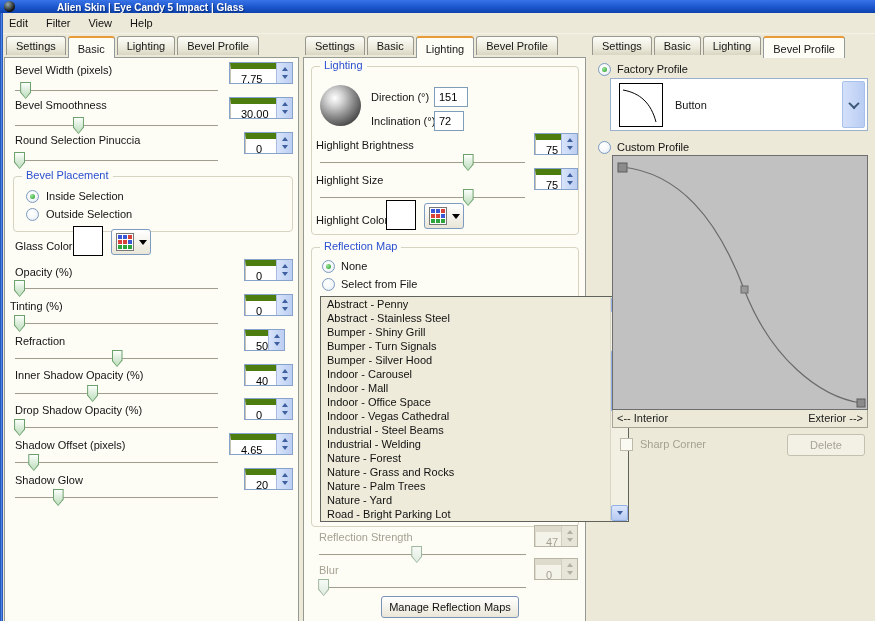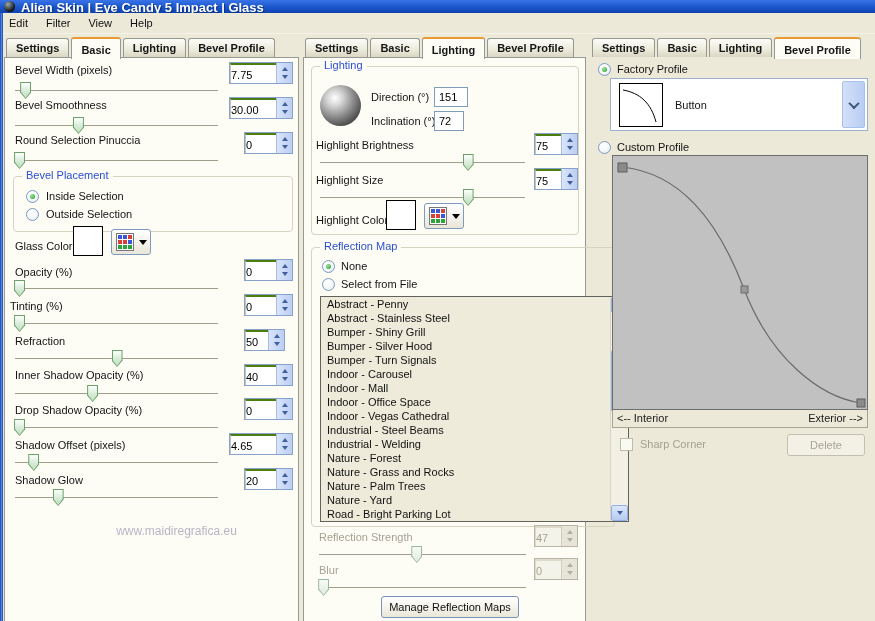--- a/index.html
+++ b/index.html
@@ -1,35 +1,35 @@
 <!DOCTYPE html>
 <html><head>
 <meta charset="utf-8">
 <style>
   html,body{margin:0;padding:0;}
   body{font-family:"Liberation Sans",sans-serif;}
   .screen{position:relative;width:875px;height:621px;background:#ece9d8;overflow:hidden;font-size:11px;color:#161616;}
   
   .titlebar{position:absolute;left:0;top:0;width:875px;height:13px;background:linear-gradient(180deg,#3873e8,#1c56cc 55%,#0d43ae);display:flex;align-items:center;overflow:hidden;}
   .app-icon{width:11px;height:11px;border-radius:50%;background:radial-gradient(circle at 35% 30%,#9aa,#111 70%);margin:0 6px 0 4px;flex:0 0 auto;}
-  .title-text{color:#fff;font-weight:bold;font-size:13px;white-space:nowrap;transform:translateY(1px);text-shadow:1px 1px 1px #0a2f7a;}
+  .title-text{color:#fff;font-weight:bold;font-size:10px;white-space:nowrap;transform:translateY(1px);text-shadow:1px 1px 1px #0a2f7a;margin-left:36px;}
   .menubar{position:absolute;left:0;top:13px;width:875px;height:20px;background:#ece9d8;display:flex;align-items:center;border-bottom:1px solid #f5f3e8;}
   .menu-item{padding:2px 9px;color:#111;}
   .frame-left{position:absolute;left:0;top:13px;bottom:0;width:3px;background:linear-gradient(90deg,#16469a,#4d83ef 50%,#16469a);}
   
-  .tabstrip{position:absolute;display:flex;align-items:center;height:22px;z-index:3;font-weight:bold;}
+  .tabstrip{position:absolute;display:flex;align-items:flex-start;height:22px;z-index:3;}
   .tab{height:18px;line-height:18px;padding:0 9px;background:linear-gradient(#fdfdf9,#eceadb 60%,#d9d6c3);border:1px solid #98988f;border-bottom:none;border-radius:3px 3px 0 0;margin-right:2px;white-space:nowrap;}
   .tab.active{height:20px;line-height:22px;background:#fdfdf6;border-color:#919b9c;border-top:2px solid #e79a36;margin-bottom:-1px;z-index:4;position:relative;}
   
   .pbody{position:absolute;background:#fdfdf6;border:1px solid #979a92;}
   
   .lbl{position:absolute;white-space:nowrap;color:#141414;}
   .lbl.dis{color:#a5a192;}
   .spin{position:absolute;height:22px;border:1px solid #87a2cb;background:#fff;display:flex;box-sizing:border-box;}
-  .spin .v{flex:1;line-height:20px;padding-left:0;color:#000;border-top:2px solid #4d7c0f;border-left:1px solid #c7c4b4;}
+  .spin .v{flex:1;line-height:20px;padding-left:10px;color:#000;border-top:6px solid #4d7c0f;border-left:1px solid #c7c4b4;}
   .spin .btns{width:15px;background:linear-gradient(90deg,#d8e4fa,#bccef2);border-left:1px solid #a9bce0;display:flex;flex-direction:column;align-items:center;justify-content:space-evenly;}
   .arr-up{width:0;height:0;border-left:3px solid transparent;border-right:3px solid transparent;border-bottom:4px solid #3f5f9e;}
   .arr-dn{width:0;height:0;border-left:3px solid transparent;border-right:3px solid transparent;border-top:4px solid #3f5f9e;}
   .spin.dis{border-color:#b8b5a6;background:#f4f3ea;}
   .spin.dis .v{color:#a5a192;border-color:#dedbcc;}
   .spin.dis .btns{background:#e7e5d8;border-left-color:#d2cfc0;}
   .spin.dis .arr-up{border-bottom-color:#b2af9f;}
   .spin.dis .arr-dn{border-top-color:#b2af9f;}
   .slider{position:absolute;height:18px;}
   .slider .track{position:absolute;left:0;right:0;top:8px;height:1px;background:#a19e90;border-bottom:1px solid #fcfbf2;}
@@ -273,21 +273,20 @@
         </div>
     </div>
     <div class="slider" style="left:10px;top:431px;width:203px;">
       <div class="track"></div>
       <div class="thumb" style="left:21%;">
           <div class="t-o"></div>
           <div class="t-i"></div>
         </div>
     </div>
 
-    <div class="watermark2" style="left:60px;right:10px;top:466px;">www.maidiregrafica.eu</div>
   </div>
 
   <div class="tabstrip" style="left:305px;top:36px;">
     <div class="tab">Settings</div>
     <div class="tab">Basic</div>
     <div class="tab active">Lighting</div>
     <div class="tab">Bevel Profile</div>
   </div>
 
   <div class="pbody" style="left:303px;top:57px;width:281px;height:564px;">
@@ -343,33 +342,33 @@
             <i style="background:#d8413a;"></i>
             <i style="background:#3a57d8;"></i>
           <i style="background:#2da33b;"></i>
             <i style="background:#2da33b;"></i>
             <i style="background:#2da33b;"></i>
         </span>
         <span class="tri-dn"></span>
       </div>
     </div>
 
-    <div class="group" style="left:7px;top:189px;width:266px;height:278px;padding-left:36px;">
+    <div class="group" style="left:7px;top:189px;width:266px;height:278px;">
       <span class="gtitle">Reflection Map</span>
       <div class="radio sel" style="left:10px;top:12px;"></div>
       <span class="lbl" style="left:29px;top:12px;">None</span>
       <div class="radio" style="left:10px;top:30px;"></div>
       <span class="lbl" style="left:29px;top:30px;">Select from File</span>
 
       <div class="listbox" style="left:8px;top:48px;width:309px;height:226px;">
         <div class="li">Abstract - Penny</div>
         <div class="li">Abstract - Stainless Steel</div>
         <div class="li">Bumper - Shiny Grill</div>
+        <div class="li">Bumper - Turn Signals</div>
         <div class="li">Bumper - Silver Hood</div>
-        <div class="li">Bumper - Turn Signals</div>
         <div class="li">Indoor - Carousel</div>
         <div class="li">Indoor - Mall</div>
         <div class="li">Indoor - Office Space</div>
         <div class="li">Indoor - Vegas Cathedral</div>
         <div class="li">Industrial - Steel Beams</div>
         <div class="li">Industrial - Welding</div>
         <div class="li">Nature - Forest</div>
         <div class="li">Nature - Grass and Rocks</div>
         <div class="li">Nature - Palm Trees</div>
         <div class="li">Nature - Yard</div>

